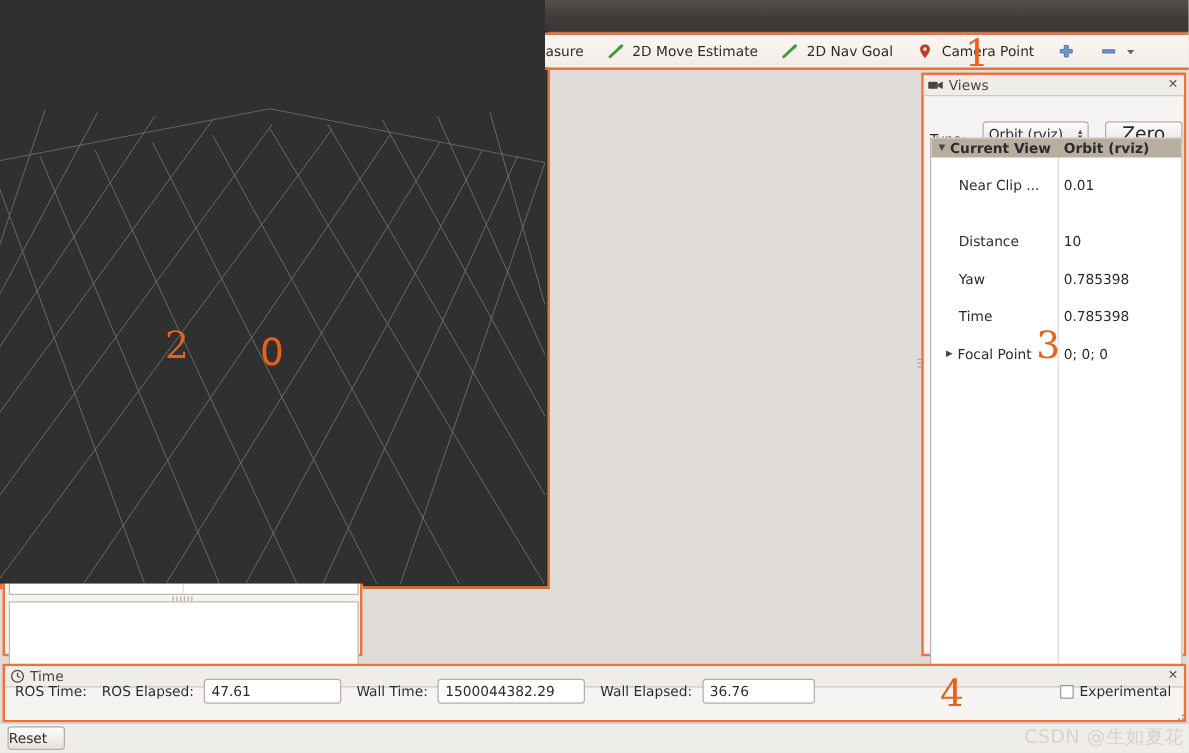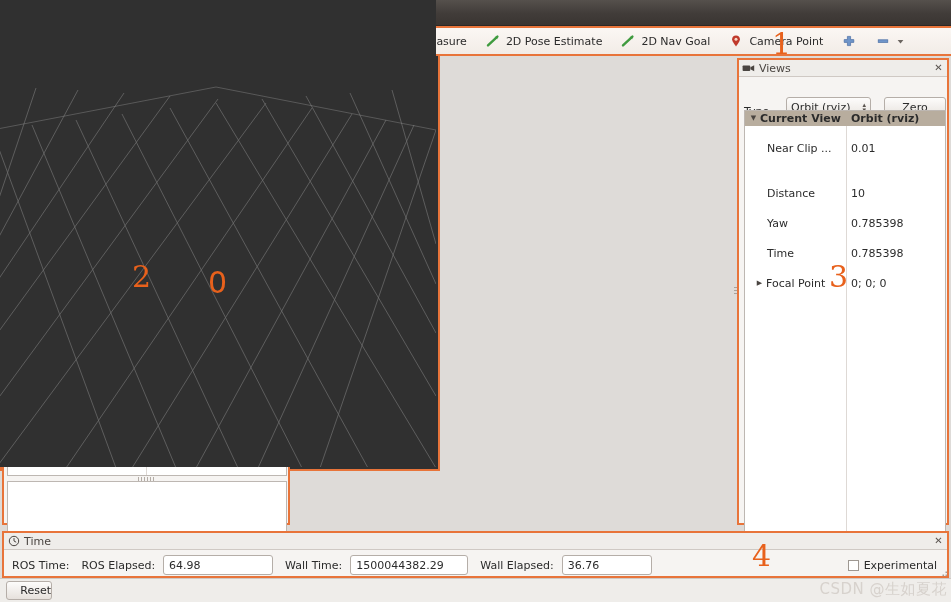--- a/index.html
+++ b/index.html
@@ -129,21 +129,21 @@
   }
   #views-type-label { font-size: 11px; color: #2b2b2b; }
   #views-type-combo {
     flex: 1; height: 21px; background: linear-gradient(to bottom, #fdfcfb, #e8e3de);
     border: 1px solid #b5aea8; border-radius: 3px;
     display: flex; align-items: center; padding: 0 4px; font-size: 11px; color: #2b2b2b;
     position: relative;
   }
   #views-type-combo .spin { margin-left: auto; display:flex; flex-direction:column; line-height:5px; font-size:7px; color:#5b5550; }
   #views-zero-btn { width: 62px; height: 21px; line-height: 19px; text-align:center;
-    font-size: 11px; color:#2b2b2b; background: linear-gradient(to bottom, #fdfcfb, #e6e1dc);
+    font-size: 15px; color:#2b2b2b; background: linear-gradient(to bottom, #fdfcfb, #e6e1dc);
     border: 1px solid #b5aea8; border-radius: 3px; }
   #views-tree {
     position: absolute; left: 5px; top: 50px; width: 202px; height: 438px;
     background: #ffffff; border: 1px solid #bdb7b2; overflow: hidden;
   }
   #views-tree .vcol-split { position: absolute; left: 101px; top: 14px; bottom: 0; width: 1px; background: #ded9d5; }
   .vrow { position: relative; height: 15px; line-height: 15px; font-size: 11px; color: #2b2b2b; white-space: nowrap; }
   .vrow .vname { position: absolute; left: 0; top: 0; height:15px; display:flex; align-items:center; }
   .vrow .vval  { position: absolute; left: 106px; top: 0; height:15px; display:flex; align-items:center; }
   .vrow.header { background: #b8ad9e; font-weight: bold; color: #2b2b2b; }
@@ -161,37 +161,37 @@
   }
 
   
   .splitter-dots {
     position: absolute; width: 5px; height: 26px;
     display: flex; flex-direction: column; justify-content: center; gap: 2px; align-items:center;
   }
   .splitter-dots i { display:block; width: 4px; height: 1px; background: #a8a19b; }
 
   
-  #time-body { position: absolute; left: 0; top: 18px; width: 943px; height: 28px; display: flex; align-items: center; padding-left: 8px; gap: 8px; }
+  #time-body { position: absolute; left: 0; top: 6px; width: 943px; height: 28px; display: flex; align-items: center; padding-left: 8px; gap: 8px; }
   .tfield-label { font-size: 11px; color: #2b2b2b; white-space: nowrap; }
   .tfield-input {
     height: 20px; background: #ffffff; border: 1px solid #b5aea8; border-radius: 3px;
     font-size: 11px; color: #2b2b2b; display: flex; align-items: center; padding: 0 5px;
   }
   #exp-wrap { margin-left: auto; margin-right: 10px; display:flex; align-items:center; gap: 5px; }
   #exp-box { width: 11px; height: 11px; background:#fff; border:1px solid #9e9892; }
 
   
   #statusbar {
     position: absolute; left: 0; top: 578px; width: 951px; height: 24px;
     background: #efedea; border-top: 1px solid #cfc9c4;
   }
   #reset-btn {
     position: absolute; left: 6px; top: 2px; width: 46px; height: 19px;
-    line-height: 17px; text-align:right; font-size: 11px; color: #2b2b2b;
+    line-height: 17px; text-align:left; font-size: 11px; color: #2b2b2b;
     background: linear-gradient(to bottom, #fdfcfb, #e6e1dc);
     border: 1px solid #b5aea8; border-radius: 3px;
   }
   #watermark {
     position: absolute; right: 4px; top: 1px;
     font-size: 15px; color: #d7d2cd; letter-spacing: 0.5px; white-space: nowrap;
   }
 
   
   .annot {
@@ -286,21 +286,21 @@
       <span>Measure</span>
     </div>
 
     <div class="tb-item">
       <span class="tb-ico">
         <svg width="16" height="14" viewBox="0 0 16 14">
           <path d="M3 11.4 L12.4 2.6" stroke="#3f9b3f" stroke-width="2.4" stroke-linecap="round"></path>
           <path d="M13 2 L9.6 3 L12.2 5.2 Z" fill="#3f9b3f"></path>
         </svg>
       </span>
-      <span>2D Pose Estimate</span>
+      <span>2D Move Estimate</span>
     </div>
 
     <div class="tb-item">
       <span class="tb-ico">
         <svg width="16" height="14" viewBox="0 0 16 14">
           <path d="M3 11.4 L12.4 2.6" stroke="#3f9b3f" stroke-width="2.4" stroke-linecap="round"></path>
           <path d="M13 2 L9.6 3 L12.2 5.2 Z" fill="#3f9b3f"></path>
         </svg>
       </span>
       <span>2D Nav Goal</span>
@@ -581,21 +581,21 @@
         </svg>
       </span>
       <span class="title">Time</span>
       <span class="panel-close">✕</span>
     </div>
 
     <div id="time-body">
       <span class="tfield-label">ROS Time:</span>
 
       <span class="tfield-label" style="margin-left:4px">ROS Elapsed:</span>
-      <div class="tfield-input" style="width:110px">64.98</div>
+      <div class="tfield-input" style="width:110px">47.61</div>
 
       <span class="tfield-label" style="margin-left:4px">Wall Time:</span>
       <div class="tfield-input" style="width:118px">1500044382.29</div>
 
       <span class="tfield-label" style="margin-left:4px">Wall Elapsed:</span>
       <div class="tfield-input" style="width:90px">36.76</div>
 
       <span id="exp-wrap">
         <span id="exp-box"></span>
         <span class="tfield-label">Experimental</span>

